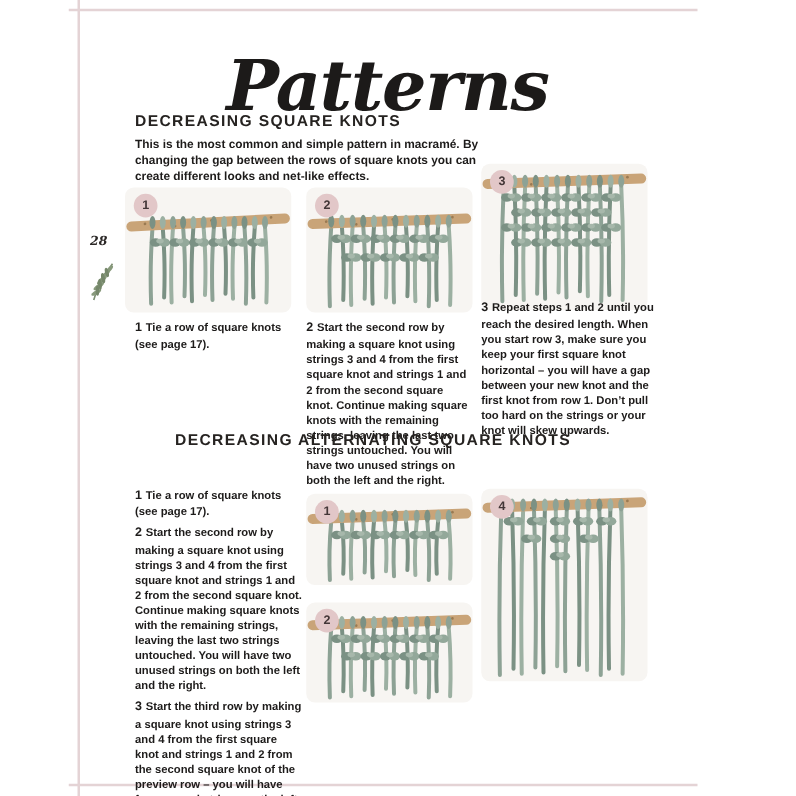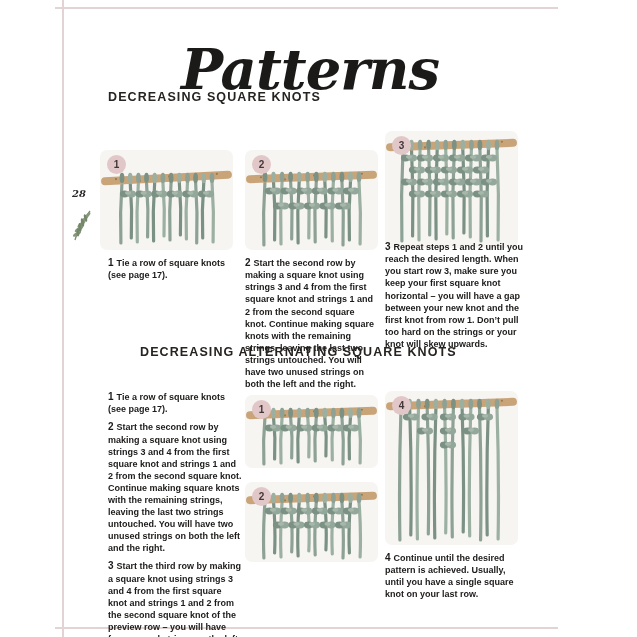--- a/index.html
+++ b/index.html
@@ -69,20 +69,21 @@
         <ellipse cx="13.5" cy="13.5" rx="1.5" ry="4.2" transform="rotate(-10 13.5 13.5)"></ellipse>
         <ellipse cx="11" cy="18.5" rx="1.5" ry="4.5" transform="rotate(-5 11 18.5)"></ellipse>
         <ellipse cx="9" cy="23.5" rx="1.4" ry="4" transform="rotate(0 9 23.5)"></ellipse>
       </g>
     </svg>
   </div>
 
   <div class="title">Patterns</div>
 
   <div class="sec-heading" style="left:108px;top:90px;">DECREASING SQUARE KNOTS</div>
+  <div class="intro" style="left:108px;top:109px;width:278px;">This is the most common and simple pattern in macramé. By changing the gap between the rows of square knots you can create different looks and net-like effects.</div>
 
   <div class="fig" style="left:100px;top:150px;width:133px;height:100px;">
     <div class="macrame">
         <svg width="133" height="100" viewBox="0 0 133 100" xmlns="http://www.w3.org/2000/svg">
           <path d="M22.0 32 q -2.2 30.5 -1.1 61.0" stroke="#8da295" stroke-width="3.2" fill="none" stroke-linecap="round"></path>
           <path d="M30.2 32 q 2.2 28.0 1.1 56.0" stroke="#7b9184" stroke-width="3.2" fill="none" stroke-linecap="round"></path>
           <path d="M38.4 32 q -2.2 30.0 -1.1 60.0" stroke="#9cb0a2" stroke-width="3.2" fill="none" stroke-linecap="round"></path>
           <path d="M46.5 32 q 2.2 27.5 1.1 55.0" stroke="#8da295" stroke-width="3.2" fill="none" stroke-linecap="round"></path>
           <path d="M54.7 32 q -2.2 29.5 -1.1 59.0" stroke="#7b9184" stroke-width="3.2" fill="none" stroke-linecap="round"></path>
           <path d="M62.9 32 q 2.2 27.0 1.1 54.0" stroke="#9cb0a2" stroke-width="3.2" fill="none" stroke-linecap="round"></path>
@@ -519,17 +520,14 @@
           <ellipse cx="89.5" cy="40" rx="4.6" ry="3.4" fill="#93a89a"></ellipse>
           <ellipse cx="86.0" cy="38.8" rx="3" ry="1.9" fill="#a7b8ab"></ellipse>
           <ellipse cx="59.5" cy="54" rx="4.6" ry="3.4" fill="#7b9184"></ellipse>
           <ellipse cx="66.5" cy="54" rx="4.6" ry="3.4" fill="#93a89a"></ellipse>
           <ellipse cx="63.0" cy="52.8" rx="3" ry="1.9" fill="#a7b8ab"></ellipse>
         </svg>
       </div>
     <div class="badge">4</div>
   </div>
 
-  <div class="cap" style="left:385px;top:551px;width:140px;">
-    <span class="n">4</span><span>Continue until the desired pattern is achieved. Usually, until you have a single square knot on your last row.</span>
-  </div>
 
 </div>
 
 </body></html>

